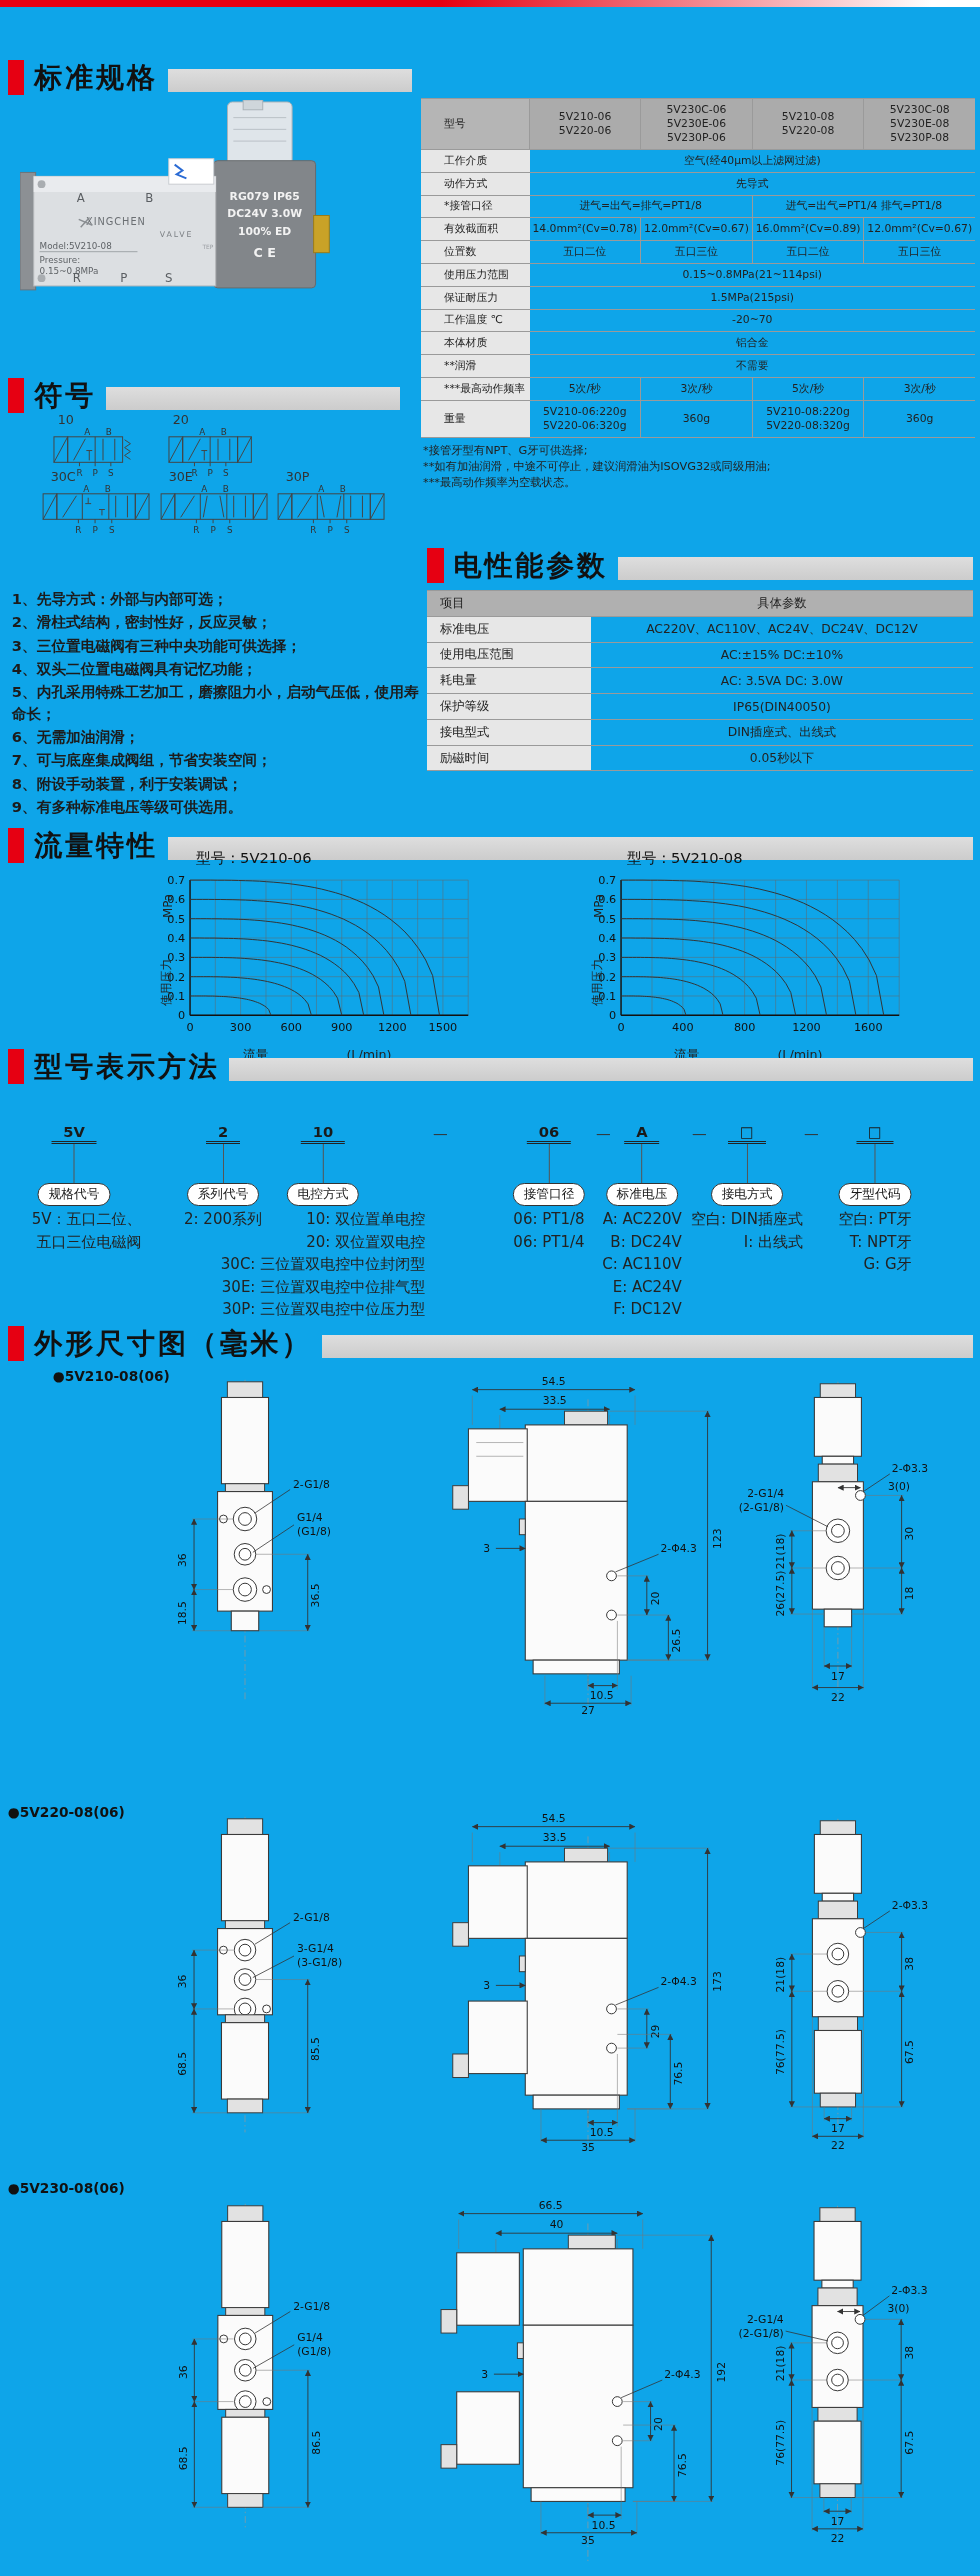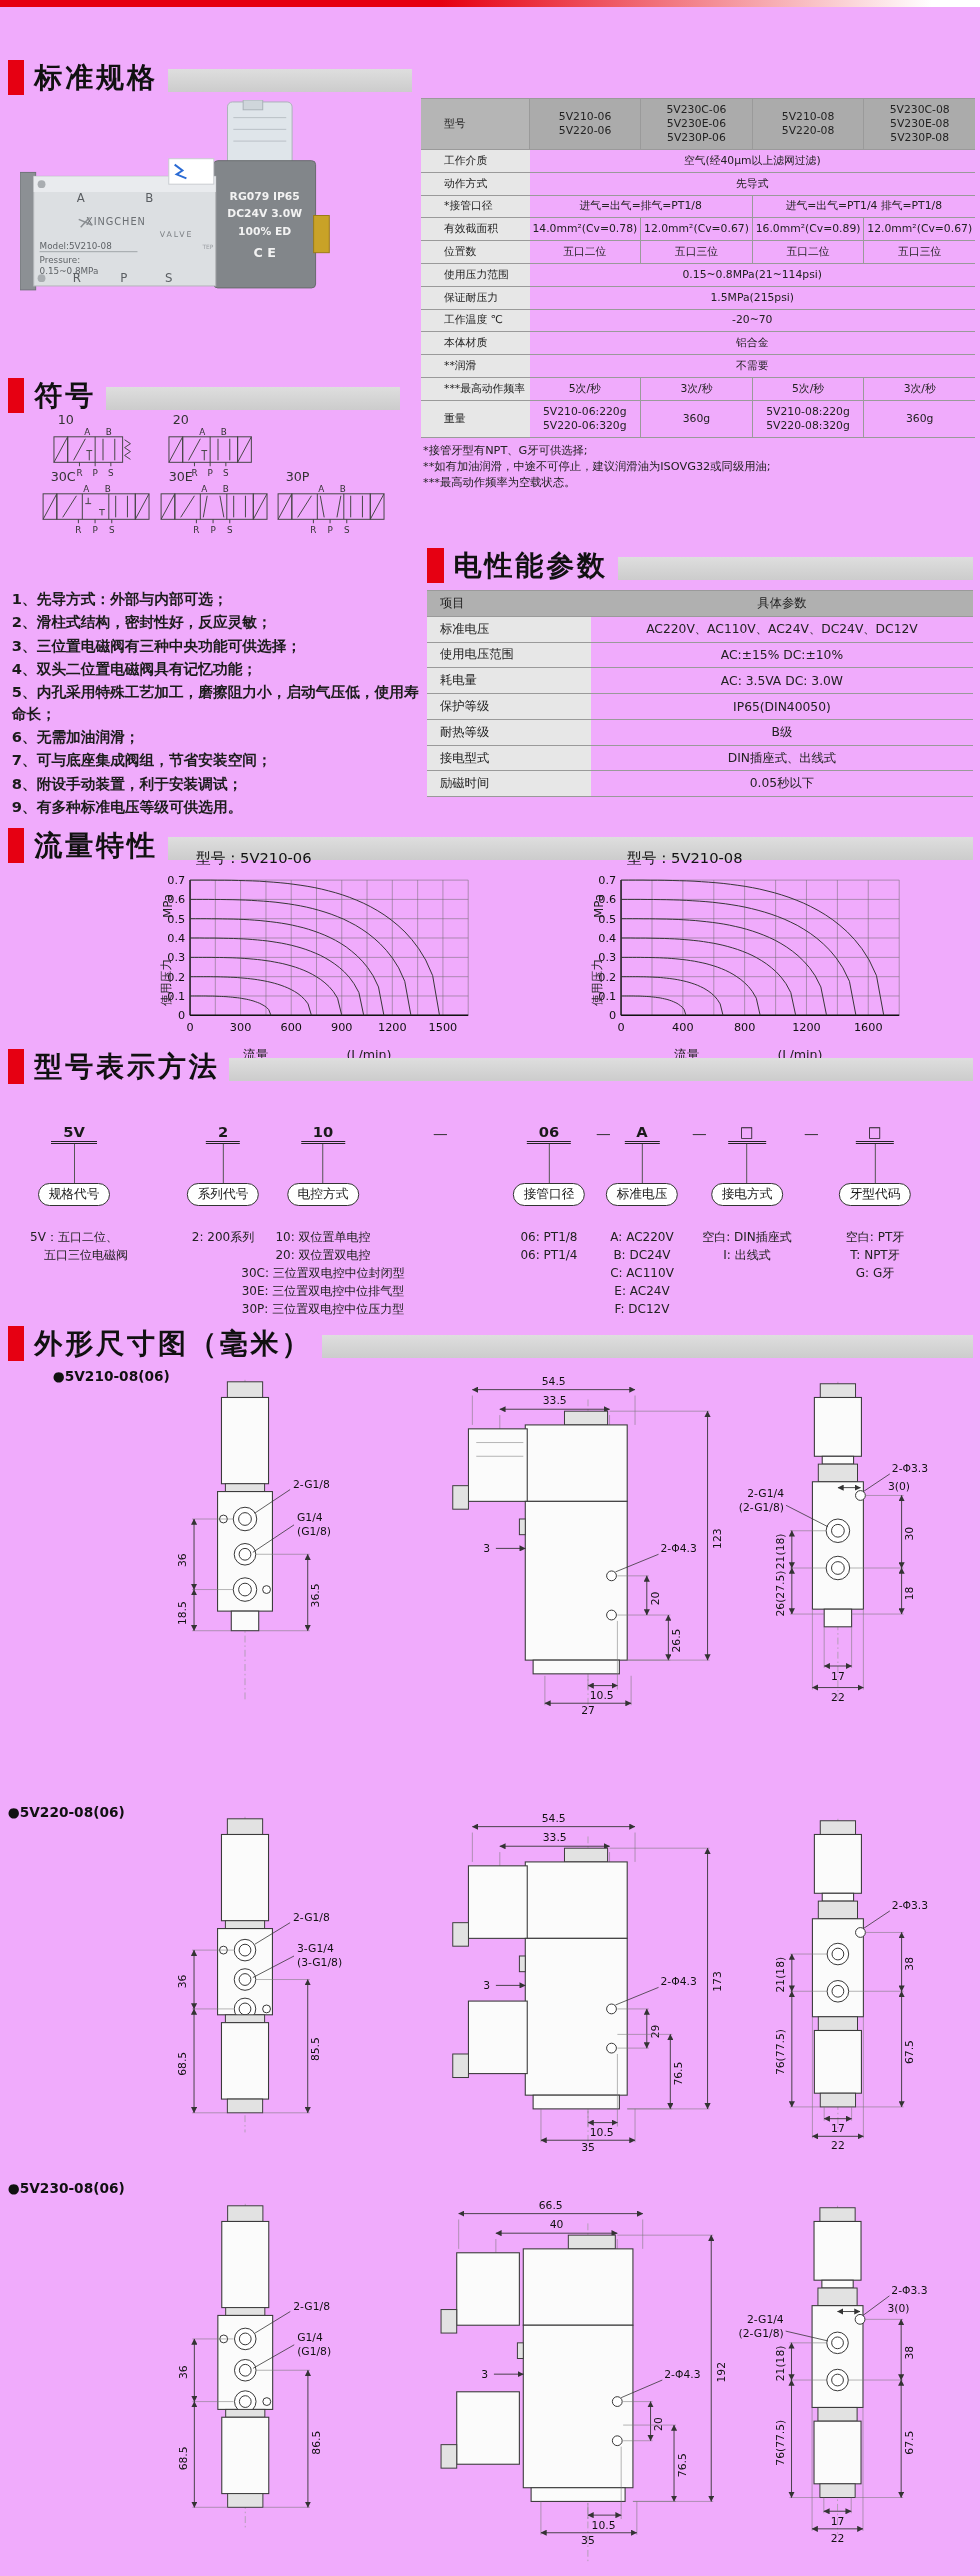--- a/index.html
+++ b/index.html
@@ -1,16 +1,16 @@
 <!DOCTYPE html>
 <html><head>
 <meta charset="utf-8">
 <style>
   html,body{margin:0;padding:0;background:#fff;}
-  #page{position:relative;width:980px;height:2576px;background:#f0abfc;overflow:hidden;
+  #page{position:relative;width:980px;height:2576px;background:#0ea5e9;overflow:hidden;
         font-family:"DejaVu Sans","Liberation Sans",sans-serif;color:#1a1a1a;}
   
   .topbar{position:absolute;left:0;top:0;width:980px;height:6.9px;
           background:linear-gradient(to right,#e60012 0%,#e60012 45%,#ffffff 95%);}
   
   .sec{position:absolute;display:flex;align-items:center;gap:9.8px;height:41px;}
   .redsq{width:16.7px;height:35px;background:#e60012;flex:0 0 auto;}
   .sec h2{margin:0;font-size:28px;font-weight:bold;letter-spacing:2.9px;color:#111;white-space:nowrap;}
   .graybar{height:23.5px;flex:1;background:linear-gradient(#dedede,#cccccc);margin-top:5.9px;}
   .pre{white-space:pre-line;}
@@ -47,21 +47,21 @@
   .chart .yl{position:absolute;font-size:11.8px;color:#222;transform:rotate(-90deg);transform-origin:left top;white-space:nowrap;}
   .chart .xrow{display:flex;font-size:12.7px;color:#222;margin-top:2px;}
   .chart .xrow span:first-child{margin-left:98px;}
   .chart .xrow span:last-child{margin-left:78px;text-decoration:underline;}
   
   .modelwrap{position:absolute;left:0;top:1123px;width:808px;height:191px;}
   .mcol{position:absolute;top:0;display:flex;flex-direction:column;align-items:center;transform:translateX(-50%);}
   .mcode{font-size:14.7px;font-weight:bold;border-bottom:3.9px double #222;padding:0 11.8px 1px 11.8px;}
   .mline{width:0;height:39px;border-left:1px solid #555;}
   .mbox{border:1.5px solid #333;border-radius:11.8px;padding:2px 9.8px;font-size:12.7px;background:#fff;white-space:nowrap;}
-  .mdesc{margin-top:22px;font-size:12px;line-height:1.5;color:#222;text-align:center;width:max-content;max-width:225px;}
+  .mdesc{margin-top:2px;font-size:15px;line-height:1.5;color:#222;text-align:right;width:max-content;max-width:225px;}
   .msep{position:absolute;top:2px;font-size:14.7px;color:#333;}
   
   .dimlabel{position:absolute;left:7.8px;font-size:13.7px;font-weight:bold;color:#111;}
   .dsvg{position:absolute;left:0;}
   .dsvg .body{fill:#fbfbfb;stroke:#3a3a3a;stroke-width:1.1;}
   .dsvg .fillg{fill:#e2e2e2;stroke:#3a3a3a;stroke-width:1;}
   .dsvg .cl{stroke:#999;stroke-width:0.7;stroke-dasharray:7 3 1.5 3;fill:none;}
   .dsvg .dl{stroke:#333;stroke-width:0.9;fill:none;}
   .dsvg .ext{stroke:#777;stroke-width:0.55;fill:none;}
   .dsvg .port{fill:#fff;stroke:#333;stroke-width:1;}
@@ -375,24 +375,20 @@
           <td class="lab">使用电压范围</td>
           <td>AC:±15%   DC:±10%</td>
         </tr>
     <tr>
           <td class="lab">耗电量</td>
           <td>AC: 3.5VA   DC: 3.0W</td>
         </tr>
     <tr>
           <td class="lab">保护等级</td>
           <td>IP65(DIN40050)</td>
-        </tr>
-    <tr>
-          <td class="lab">耐热等级</td>
-          <td>B级</td>
         </tr>
     <tr>
           <td class="lab">接电型式</td>
           <td>DIN插座式、出线式</td>
         </tr>
     <tr>
           <td class="lab">励磁时间</td>
           <td>0.05秒以下</td>
         </tr>
   </tbody>

